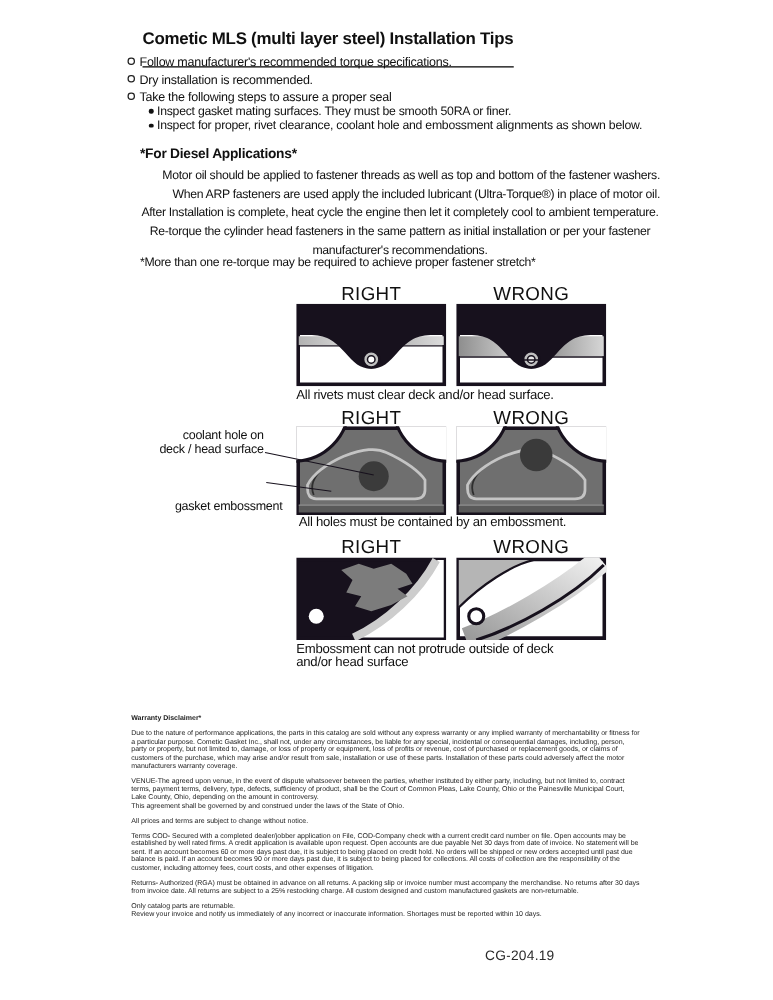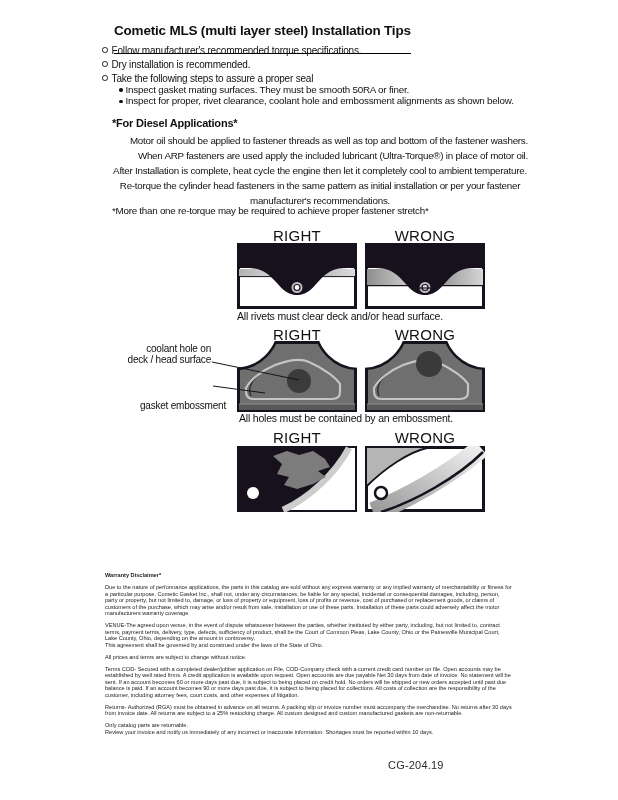--- a/index.html
+++ b/index.html
@@ -161,20 +161,22 @@
       </defs>
       <rect x="1.5" y="1.5" width="117" height="63" fill="#ffffff" stroke="#17111d" stroke-width="3"></rect>
       <path d="M2,2 L62,2 C44,6 20,22 2,40 Z" fill="#b5b5b5"></path>
       <path d="M62,2 C44,6 20,22 2,40" stroke="#17111d" stroke-width="1.8" fill="none"></path>
       <path d="M8,66 C40,54 86,28 116,2" stroke="url(#g3)" stroke-width="20" fill="none"></path>
       <path d="M16,66 C48,56 92,32 118,6" stroke="#17111d" stroke-width="2.5" fill="none"></path>
       <circle cx="16" cy="47" r="6" fill="#ffffff" stroke="#17111d" stroke-width="2.5"></circle>
     </svg>
   </div>
   <div class="abs caption" style="left:237px;top:514px;">
+    <div>Embossment can not protrude outside of deck</div>
+    <div>and/or head surface</div>
   </div>
 
   <div class="abs legal">
     <div class="blk bold">Warranty Disclaimer*</div>
     <div class="blk">Due to the nature of performance applications, the parts in this catalog are sold without any express warranty or any implied warranty of merchantability or fitness for a particular purpose.  Cometic Gasket Inc., shall not, under any circumstances, be liable for any special, incidental or consequential damages, including, person, party or property, but not limited to, damage, or loss of property or equipment, loss of profits or revenue, cost of purchased or replacement goods, or claims of customers of the purchase, which may arise and/or result from sale, installation or use of these parts.  Installation of these parts could adversely affect the motor manufacturers warranty coverage.</div>
     <div class="blk">
       <div>VENUE-The agreed upon venue, in the event of dispute whatsoever between the parties, whether instituted by either party, including, but not limited to, contract terms, payment terms, delivery, type, defects, sufficiency of product, shall be the Court of Common Pleas, Lake County, Ohio or the Painesville Municipal Court, Lake County, Ohio, depending on the amount in controversy.</div>
       <div>This agreement shall be governed by and construed under the laws of the State of Ohio.</div>
     </div>
     <div class="blk">All prices and terms are subject to change without notice.</div>

